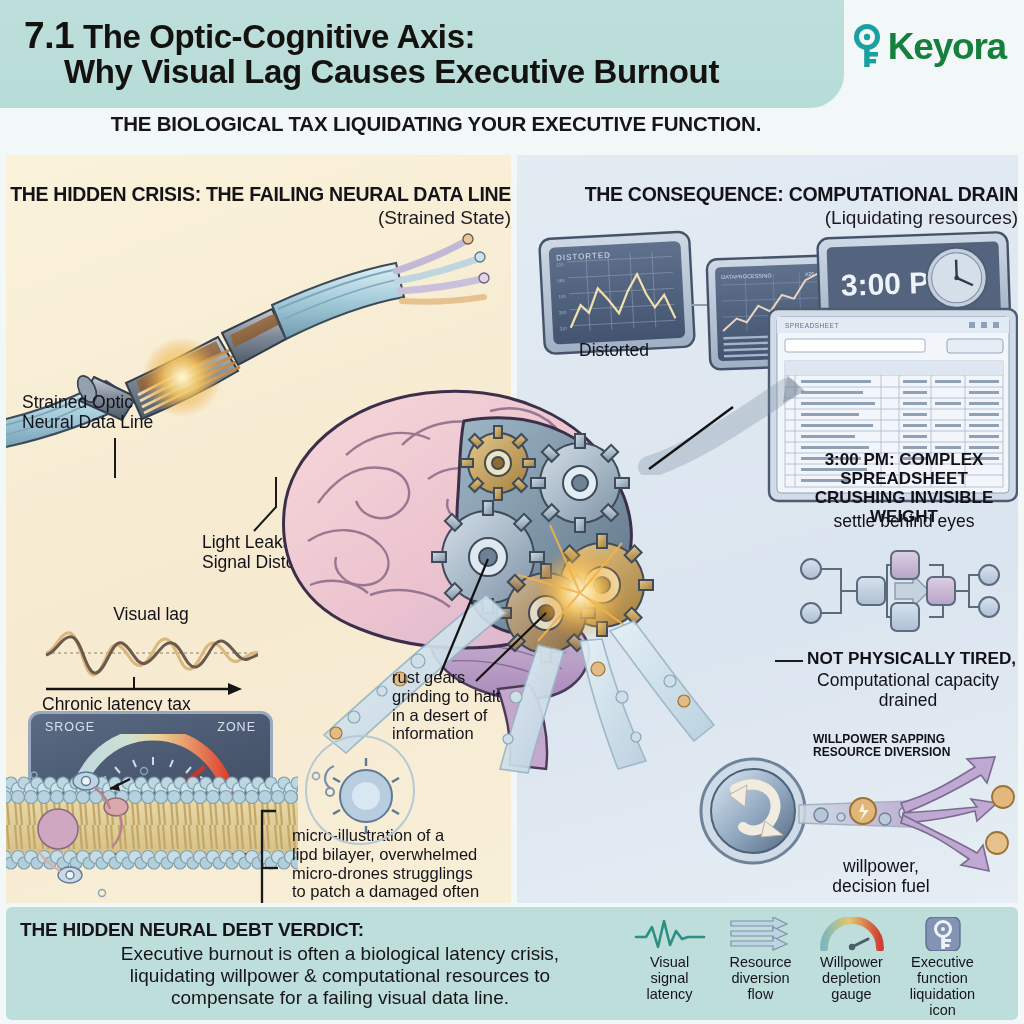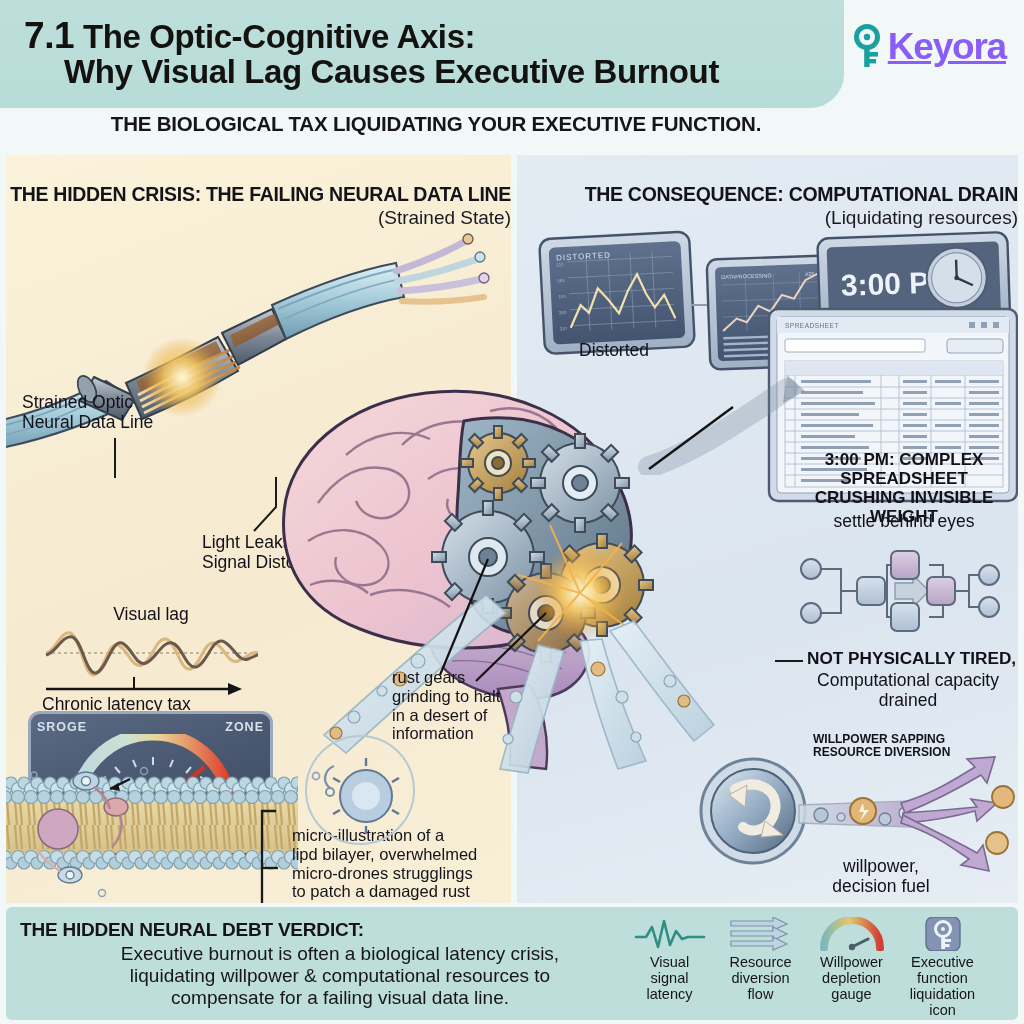--- a/index.html
+++ b/index.html
@@ -22,21 +22,21 @@
     color: #14120f; font-weight: 700; line-height: 1.06;
     font-size: 33px; letter-spacing: -0.4px;
   }
   .header-title .l1 { display:block; white-space: nowrap; }
   .header-title .l2 { display:block; padding-left: 40px; white-space: nowrap; }
   .header-title .num { font-size: 37px; font-weight: 700; }
   .logo-wrap {
     position: absolute; right: 18px; top: 16px; height: 62px;
     display: flex; align-items: center; gap: 2px; color: #169b9b;
   }
-  .logo-text { font-size: 37px; font-weight: 700; letter-spacing: -1.2px; color:#8b5cf6;text-decoration:underline; }
+  .logo-text { font-size: 37px; font-weight: 700; letter-spacing: -1.2px; color:#15803d; }
   .tagline {
     position: absolute; left: 0; top: 112px; width: 872px; text-align: center;
     font-size: 20.5px; font-weight: 600; color: #17151a; letter-spacing: -0.2px;
   }
 
   
   .panel-left {
     position: absolute; left: 6px; top: 155px; width: 505px; height: 748px;
     background: linear-gradient(160deg,#faf2da 0%, #f6ead0 55%, #f8efd7 100%);
     overflow: hidden;
@@ -64,22 +64,22 @@
   
   .cable-svg, .art { position: absolute; }
 
   
   .gauge-box {
     position: absolute; left: 22px; top: 556px; width: 245px; height: 128px;
     background: linear-gradient(160deg,#5b6b85 0%, #48566e 55%, #3f4d64 100%);
     border: 3px solid #9aa9bd; border-radius: 12px;
   }
   .gauge-top { position:absolute; top:6px; width:100%; display:flex;
-    justify-content: space-between; padding: 0 6px;
-    font-size: 12.5px; letter-spacing: 1px; color:#d7e1ee; font-weight:700; }
+    justify-content: space-between; padding: 0 14px;
+    font-size: 12.5px; letter-spacing: 1px; color:#d7e1ee; font-weight:400; }
   .gauge-pills { position:absolute; bottom:8px; width:100%; display:flex;
     justify-content: space-between; padding: 0 10px; }
   .pill { font-size: 12.5px; font-weight:700; letter-spacing:.6px;
     border:1.5px solid #8e9db3; border-radius: 5px; padding: 2px 8px; color:#dde5f0;
     background: rgba(255,255,255,.06);}
   .pill.hi { color:#f0a3a3; border-color:#b07a84; background: rgba(200,90,90,.16); }
   .gauge-title { position:absolute; left: 22px; top: 692px; width: 245px; text-align:center;
     font-size: 18px; font-weight:700; color:#14121a; letter-spacing:-.2px;}
 
   
@@ -513,21 +513,21 @@
     </svg>
 
     <svg class="art" style="left:248px; top:654px;" width="26" height="120">
       <path d="M22,2 L8,2 L8,116 L22,116" fill="none" stroke="#1a1a1a" stroke-width="2.3"></path>
       <path d="M8,59 L24,59" stroke="#1a1a1a" stroke-width="2.3"></path>
     </svg>
     <div class="cap" style="left:286px; top:660px; width:225px;margin-top:11px;">
       <div>micro-illustration of a</div>
       <div>lipd bilayer, overwhelmed</div>
       <div>micro-drones strugglings</div>
-      <div>to patch a damaged rust</div>
+      <div>to patch a damaged often</div>
     </div>
   </div>
 
   <div class="panel-right">
     <div class="panel-head">
       <h2>THE CONSEQUENCE: COMPUTATIONAL DRAIN</h2>
       <div class="sub">(Liquidating resources)</div>
     </div>
 
     <svg class="art" style="left:6px; top:62px;" width="500" height="300" viewBox="0 0 500 300">

